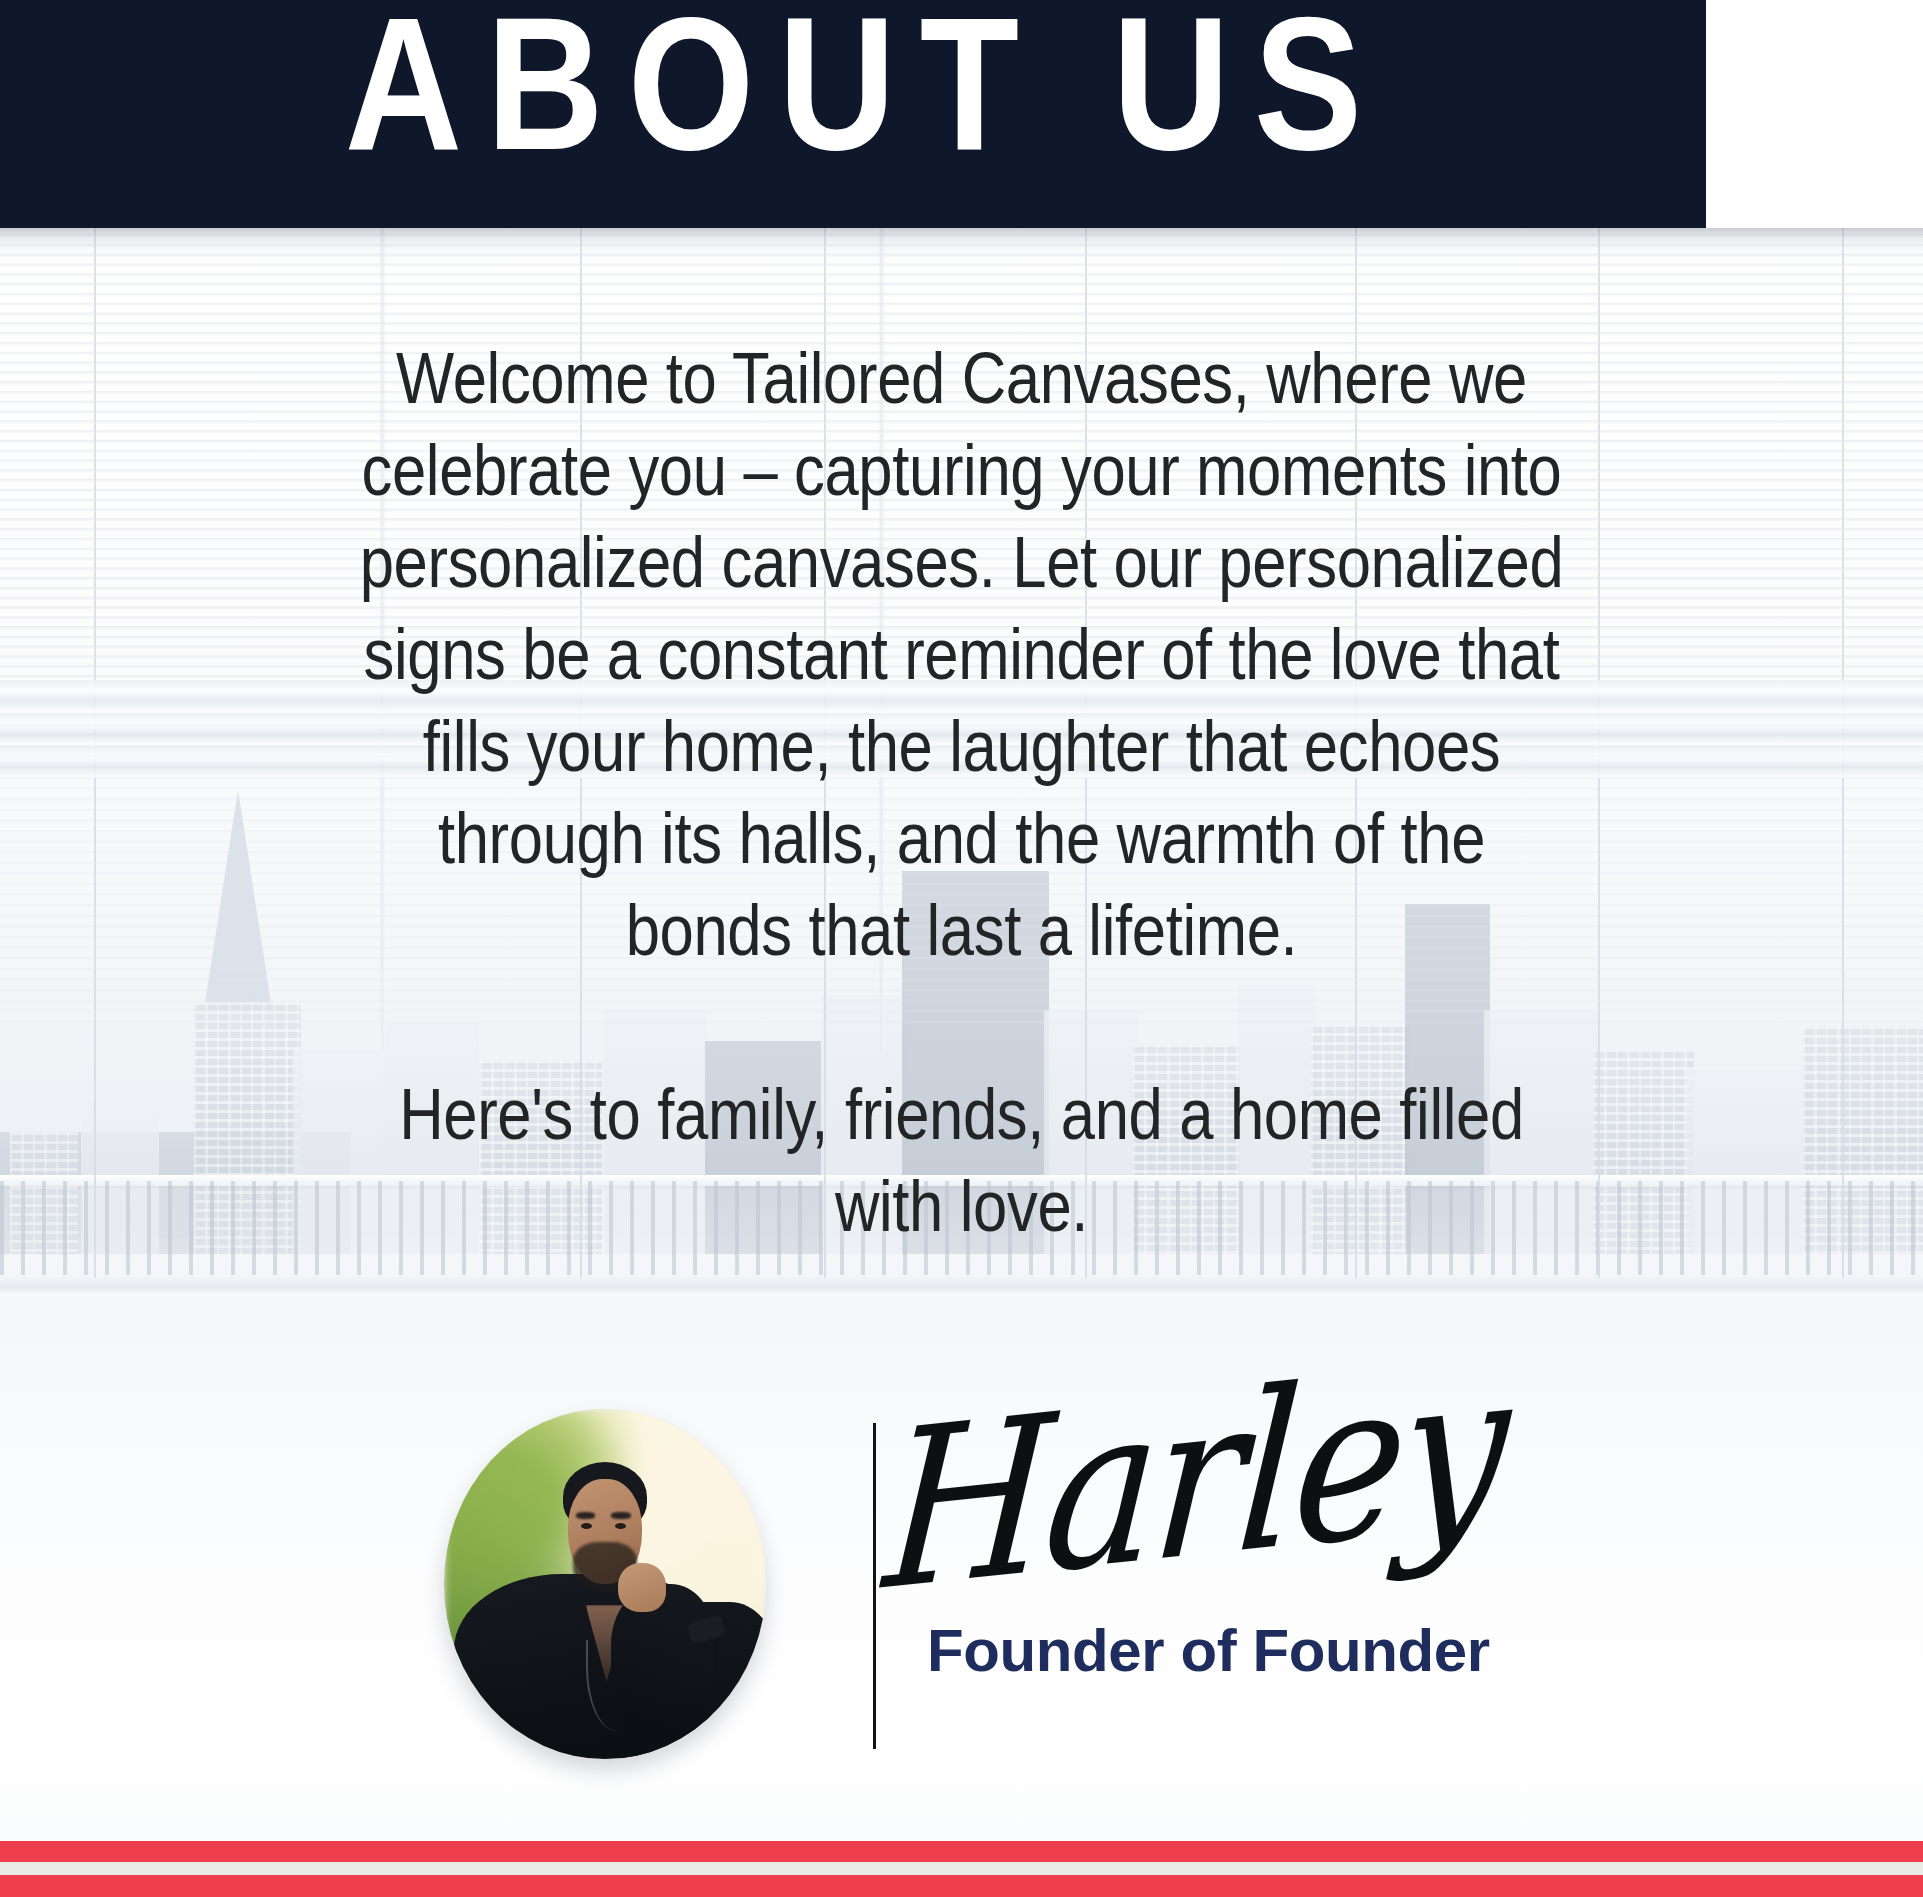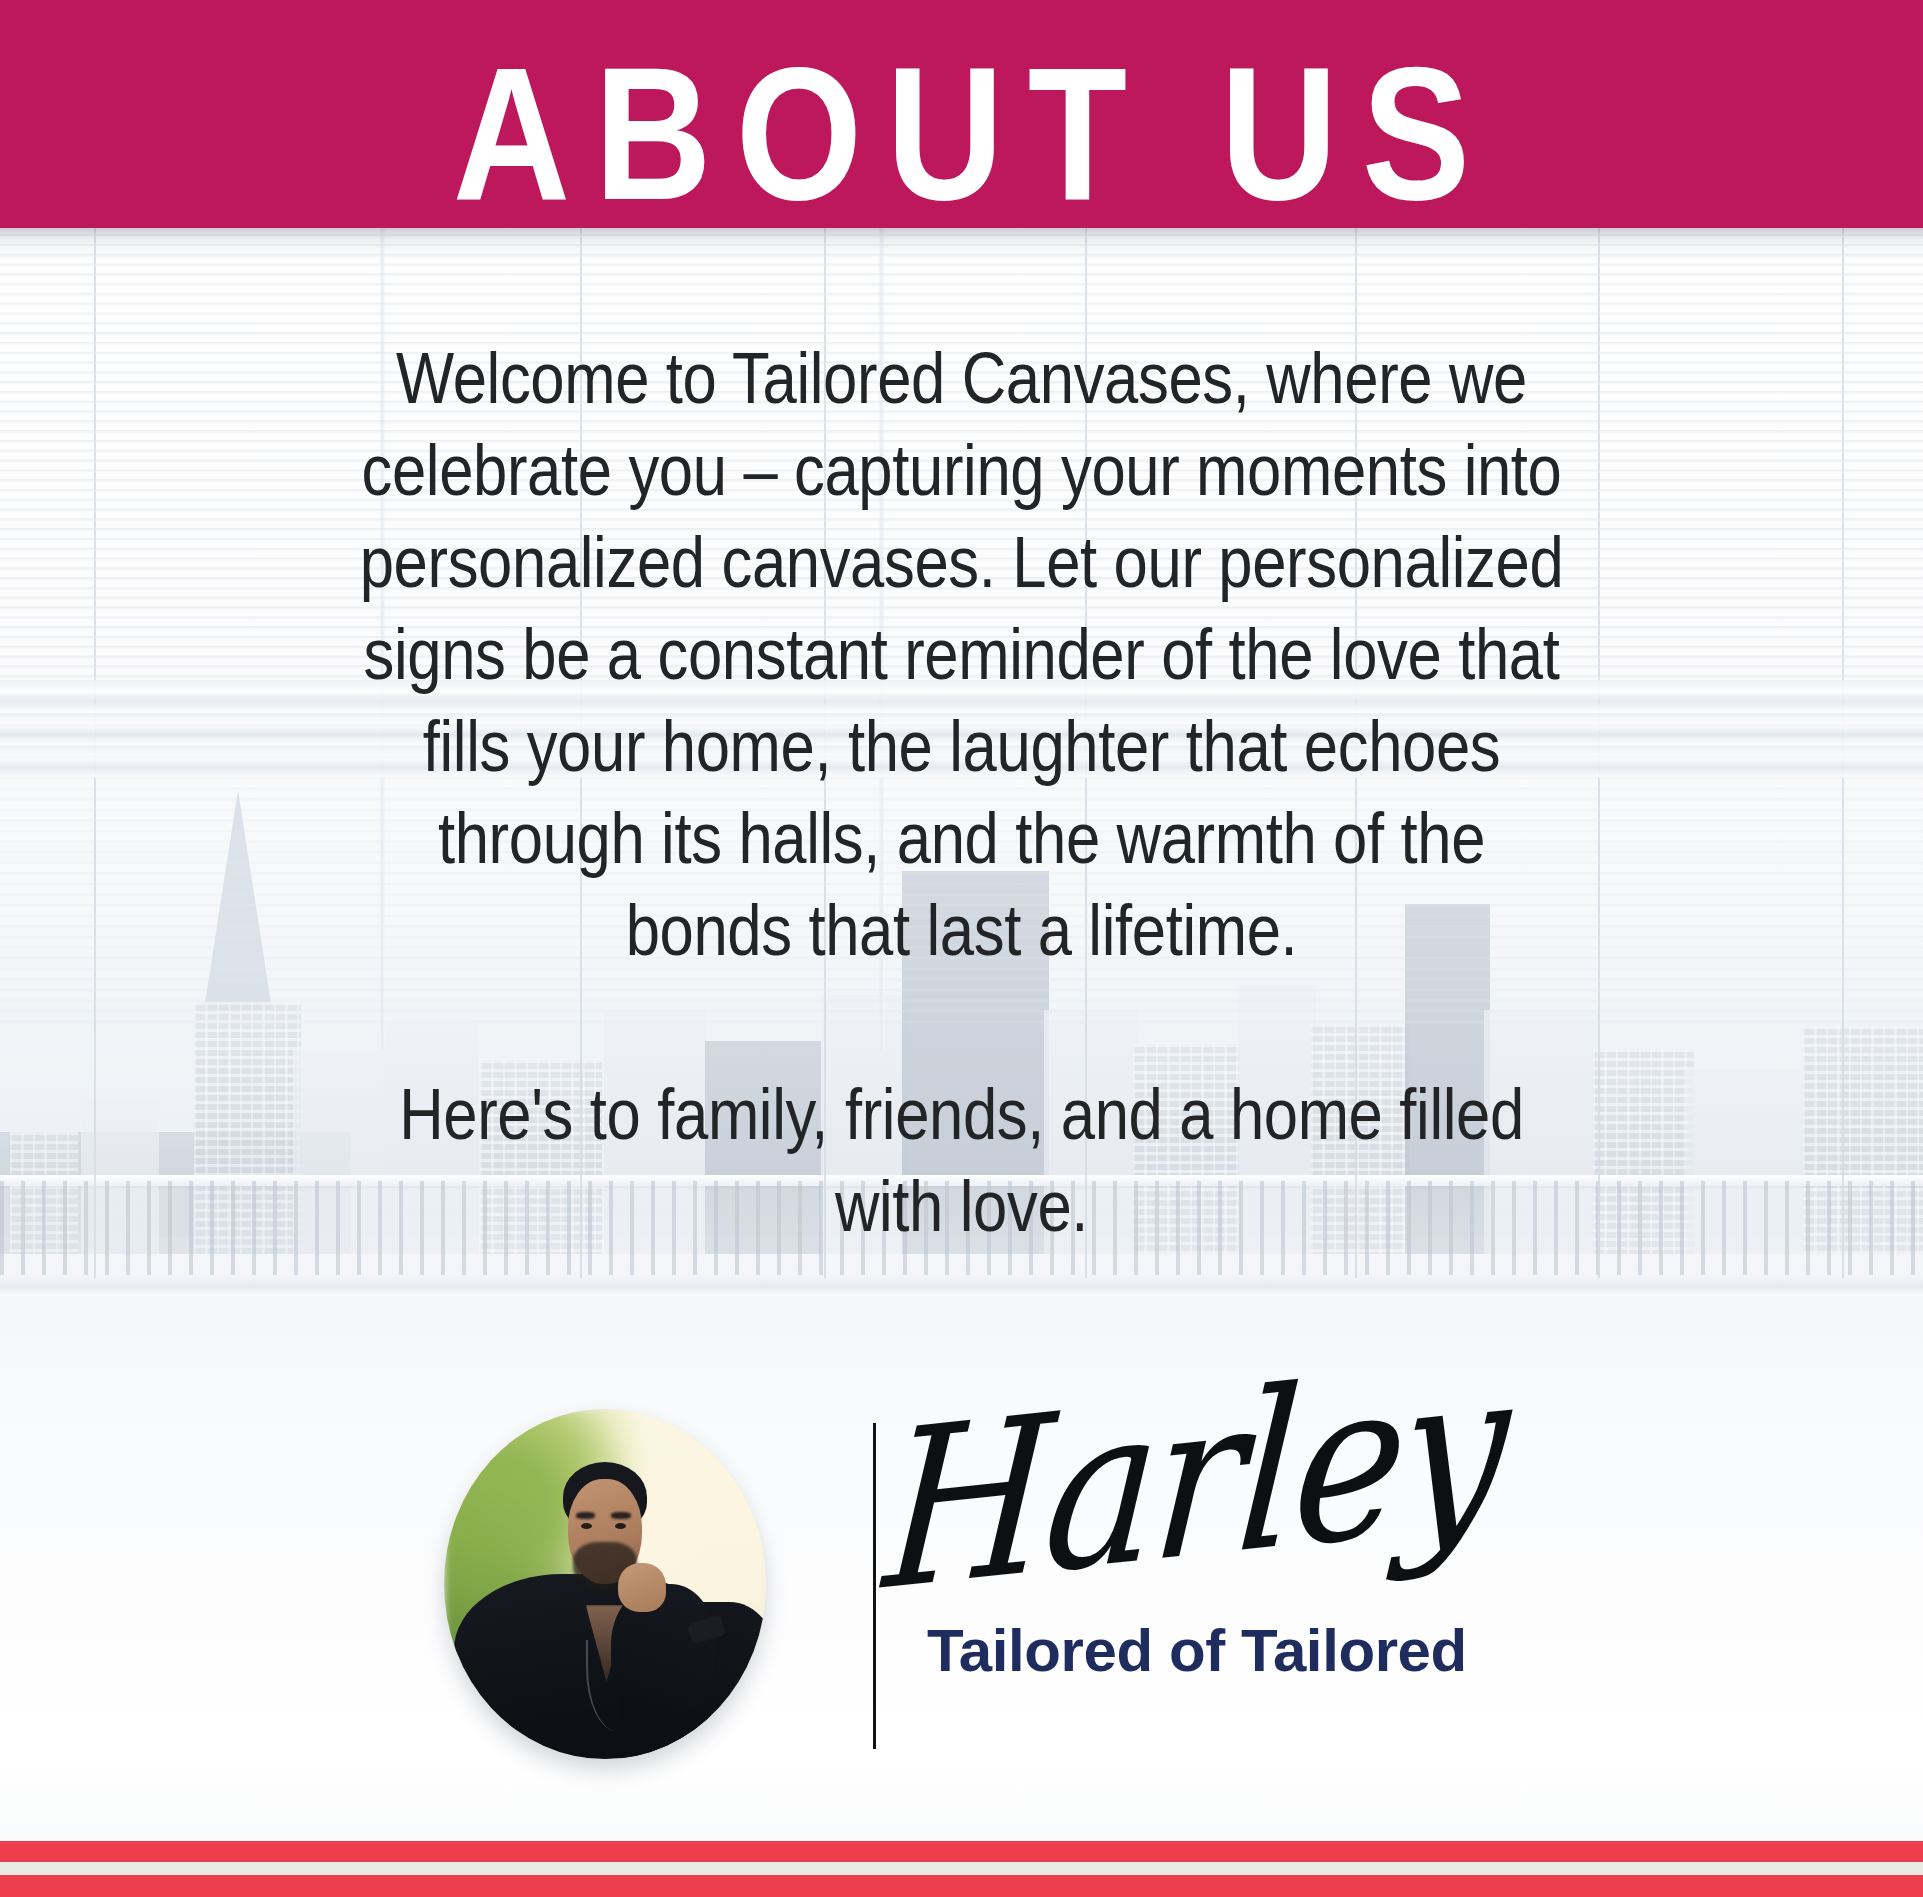--- a/index.html
+++ b/index.html
@@ -162,24 +162,24 @@
   .mullion.thin {
     width: 2.4px;
     background: rgba(214,220,228,.85);
     height: 1050px;
   }
 
   
   .header {
     position: absolute;
     left: 0; top: 0;
-    width: 1923px; height: 228px;
-    background: #be185d;
+    width: 1706px; height: 228px;
+    background: #0f172a;
     display: flex;
-    align-items: flex-end;
+    align-items: flex-start;
     justify-content: center;
   }
   .header-title {
     color: #ffffff;
     font-family: "Liberation Sans", sans-serif;
     font-weight: 700;
     font-size: 189px;
     line-height: 1;
     letter-spacing: 28px;
     text-indent: 28px;
@@ -479,21 +479,21 @@
     </div>
   </div>
 
   <div class="divider"></div>
 
   <div class="signature">
     <div class="sig-text">Harley</div>
   </div>
 
   <div class="founder">
-    <div>Tailored of Tailored</div>
+    <div>Founder of Founder</div>
   </div>
 
   <div class="bar-red-1"></div>
   <div class="bar-gap"></div>
   <div class="bar-red-2"></div>
 
 </div>
 
 
 </body></html>

